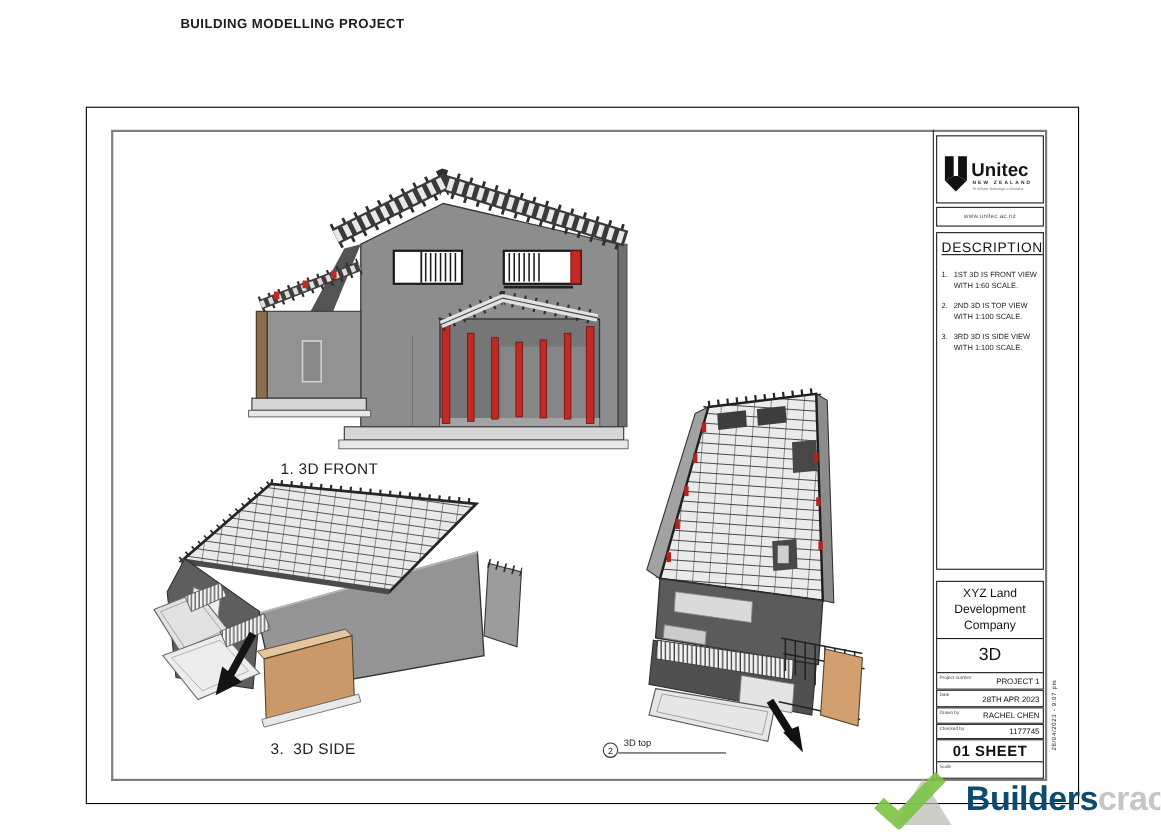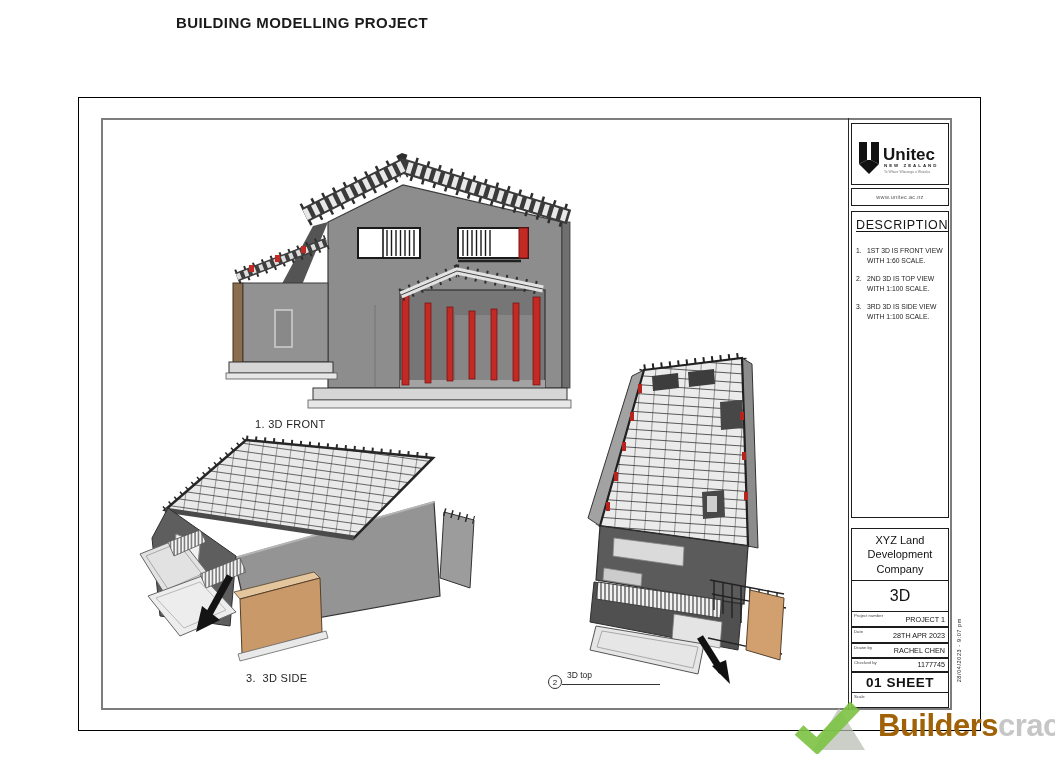--- a/index.html
+++ b/index.html
@@ -1,19 +1,19 @@
 <!DOCTYPE html>
 <html><head>
 <meta charset="utf-8">
 <style>
   html,body{margin:0;padding:0;background:#fff;}
   #canvas{position:relative;width:1055px;height:758px;background:#fff;overflow:hidden;
           font-family:"Liberation Sans", sans-serif;color:#111;}
   .abs{position:absolute;box-sizing:border-box;}
-  .page-title{left:176px;top:14px;font-size:15px;font-weight:600;letter-spacing:.4px;color:#1b1b1b;}
+  .page-title{left:164px;top:14px;font-size:12px;font-weight:600;letter-spacing:.4px;color:#1b1b1b;}
   .outer-frame{left:78px;top:97px;width:903px;height:634px;border:1.3px solid #000;}
   .sheet{left:101px;top:118px;width:851px;height:592px;border:2px solid #7d7d7d;background:#fff;}
   .tb-edge{left:848px;top:118px;width:0;height:592px;border-left:1.5px solid #2a2a2a;}
   .tb-box{left:851px;width:98px;border:1.2px solid #1c1c1c;background:#fff;}
   .logo-box{top:123px;height:62px;display:flex;align-items:flex-end;justify-content:center;}
   .www-box{top:188px;height:18px;display:flex;align-items:center;justify-content:center;
            font-size:5.5px;color:#555;letter-spacing:.3px;}
   .desc-box{top:211px;height:307px;padding:6px 4px;}
   .desc-heading{font-size:12.5px;letter-spacing:.6px;color:#141414;text-align:center;
                 text-decoration:underline;text-underline-offset:2px;margin-bottom:14px;}
@@ -25,28 +25,28 @@
   .name-box{top:580px;height:32px;display:flex;align-items:center;justify-content:center;
             font-size:16px;color:#111;}
   .field-row{height:16px;border:1px solid #1c1c1c;}
   .field-label{position:absolute;top:1px;left:2px;font-size:4.3px;color:#444;}
   .field-value{position:absolute;right:3px;bottom:2px;font-size:7.2px;color:#111;}
   .sheetno-box{top:672px;height:21px;display:flex;align-items:center;justify-content:center;
                font-size:13.5px;font-weight:600;letter-spacing:.5px;}
   .scale-box{top:692px;height:16px;}
   .plot-stamp{left:956px;top:618px;writing-mode:vertical-rl;transform:rotate(180deg);
               font-size:5.5px;letter-spacing:.6px;color:#222;}
-  .view-label{font-size:11px;color:#1e1e1e;letter-spacing:.3px;white-space:pre;}
+  .view-label{font-size:14px;color:#1e1e1e;letter-spacing:.3px;white-space:pre;}
   .vt-circle{left:548px;top:675px;width:14px;height:14px;border:1px solid #333;border-radius:50%;
              display:flex;align-items:center;justify-content:center;font-size:8px;color:#222;background:#fff;}
   .vt-label{left:567px;top:670px;font-size:8.5px;color:#1e1e1e;}
   .vt-line{left:562px;top:684px;width:98px;border-top:1.1px solid #333;}
   .watermark{left:793px;top:702px;width:262px;height:52px;}
   .wm-text{position:absolute;left:85px;top:6px;font-size:31px;font-weight:bold;letter-spacing:-.5px;}
-  .wm-bold{color:#a16207;text-align:center;}
+  .wm-bold{color:#0c4a6e;text-align:center;}
   .wm-light{color:#c6c6c6;}
 </style>
 </head>
 <body>
 
 <div id="canvas">
 
   <div class="abs page-title">BUILDING MODELLING PROJECT</div>
 
   <div class="abs outer-frame"></div>

